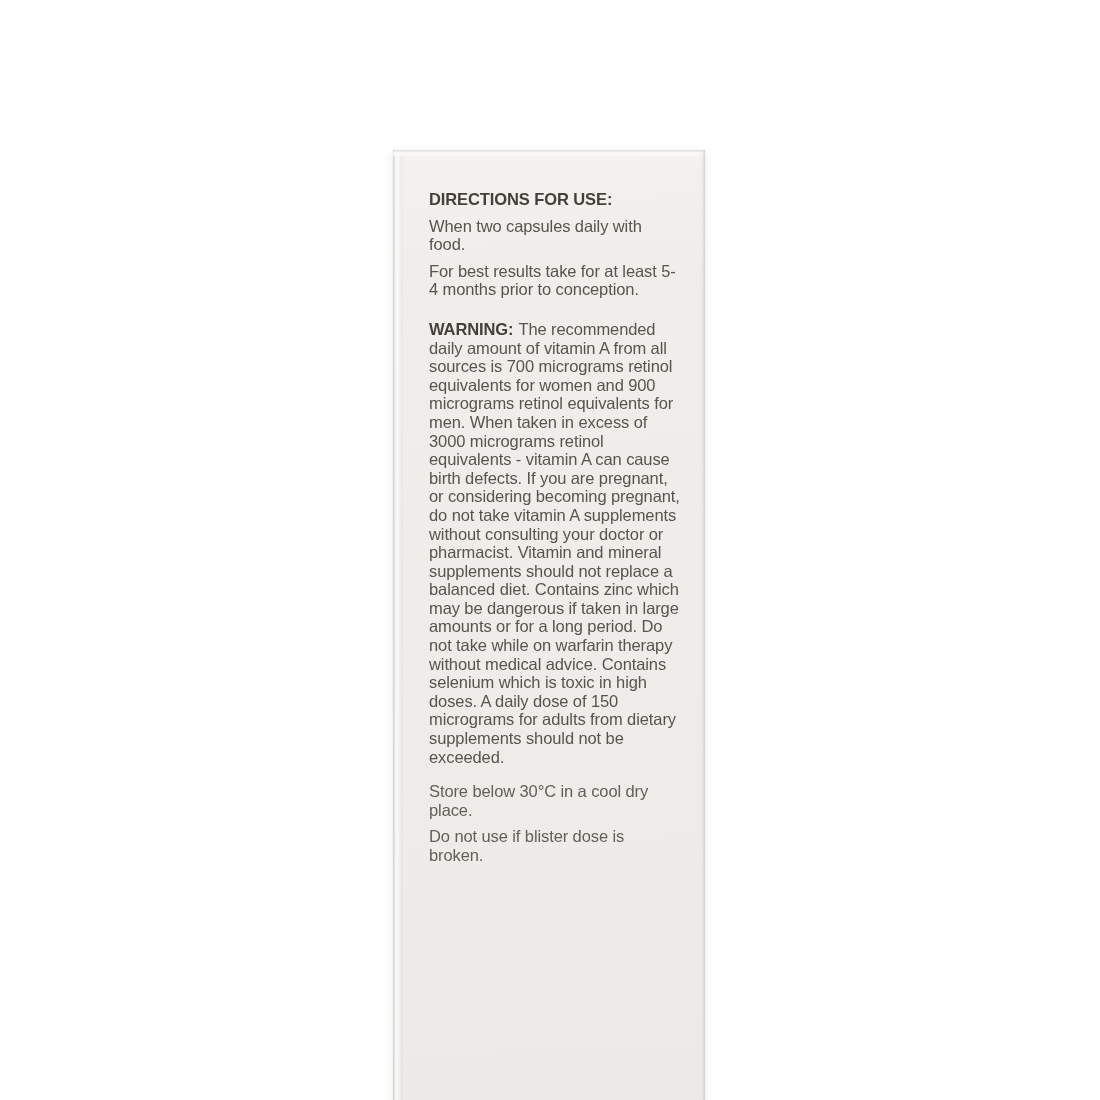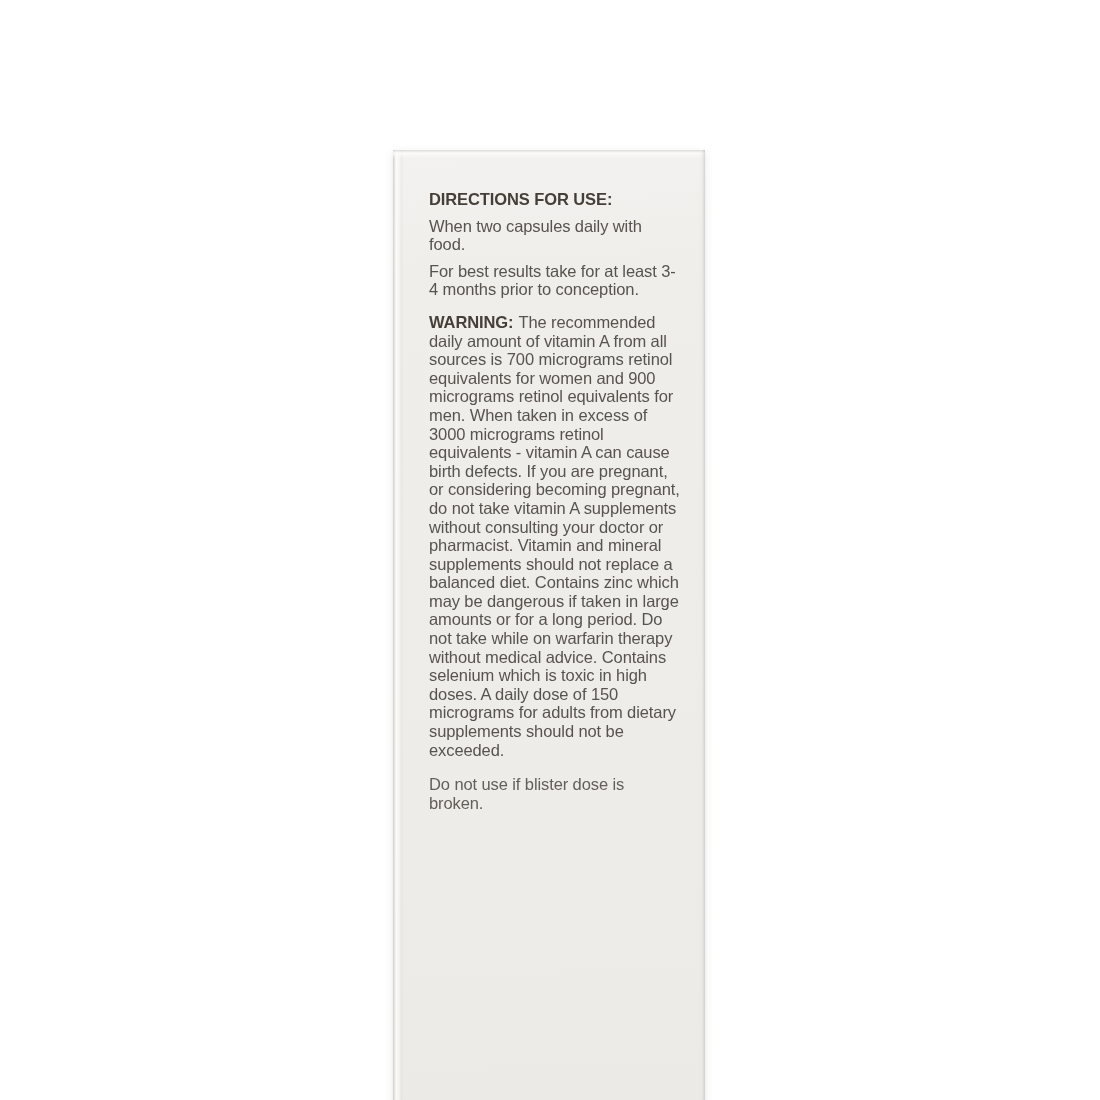--- a/index.html
+++ b/index.html
@@ -82,21 +82,21 @@
     margin: 0;
     font-size: 16.5px;
   }
   .p {
     margin: 0 0 8px 0;
   }
   .p:last-child {
     margin-bottom: 0;
   }
   .section-warning {
-    margin-top: 14px;
+    margin-top: 21px;
   }
   .warning-label {
     font-weight: bold;
     color: #453f38;
     padding-right: 5px;
   }
   .section-storage {
     margin-top: 16px;
     color: #645e58;
   }
@@ -110,23 +110,24 @@
     <div class="edge-top"></div>
     <div class="edge-right"></div>
     <div class="edge-bottom"></div>
 
     <div class="label-text">
 
       <p class="p heading">DIRECTIONS FOR USE:</p>
 
       <p class="p">When two capsules daily with food.</p>
 
-      <p class="p">For best results take for at least 3-4 months prior to conception.</p>
+      <p class="p">For best results take for at least 5-4 months prior to conception.</p>
 
       <p class="p section-warning"><span class="warning-label">WARNING:</span><span>The recommended daily amount of vitamin A from all sources is 700 micrograms retinol equivalents for women and 900 micrograms retinol equivalents for men. When taken in excess of 3000 micrograms retinol equivalents - vitamin A can cause birth defects. If you are pregnant, or considering becoming pregnant, do not take vitamin A supplements without consulting your doctor or pharmacist. Vitamin and mineral supplements should not replace a balanced diet. Contains zinc which may be dangerous if taken in large amounts or for a long period. Do not take while on warfarin therapy without medical advice. Contains selenium which is toxic in high doses. A daily dose of 150 micrograms for adults from dietary supplements should not be exceeded.</span></p>
 
       <div class="section-storage">
+        <p class="p">Store below 30°C in a cool dry place.</p>
         <p class="p">Do not use if blister dose is broken.</p>
       </div>
 
     </div>
   </div>
 </div>
 
 </body></html>

